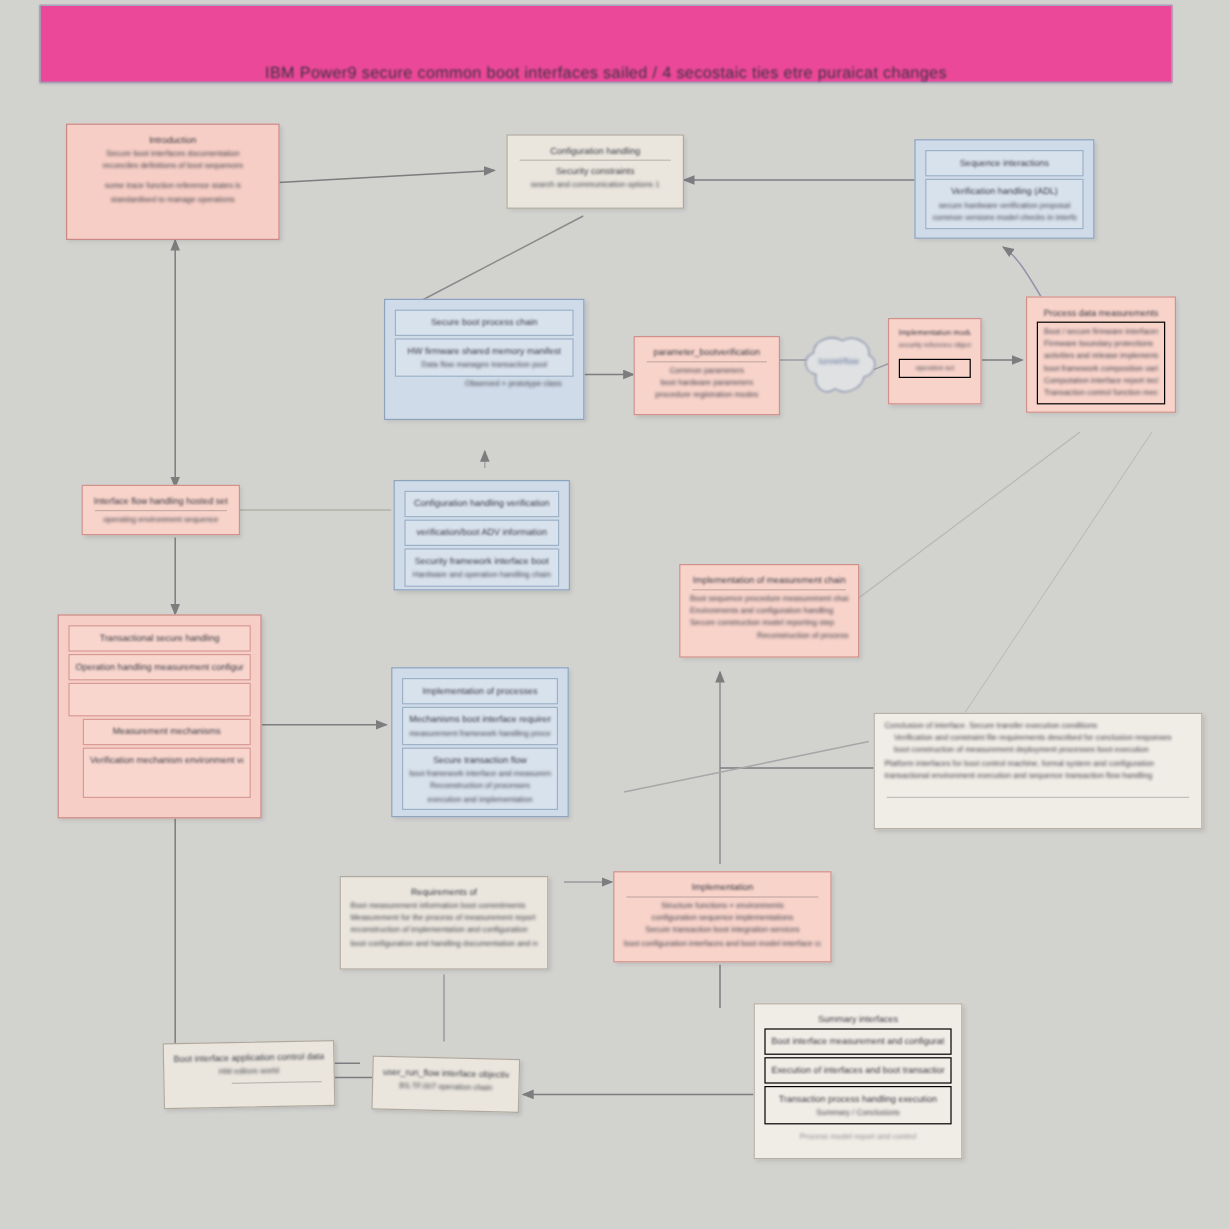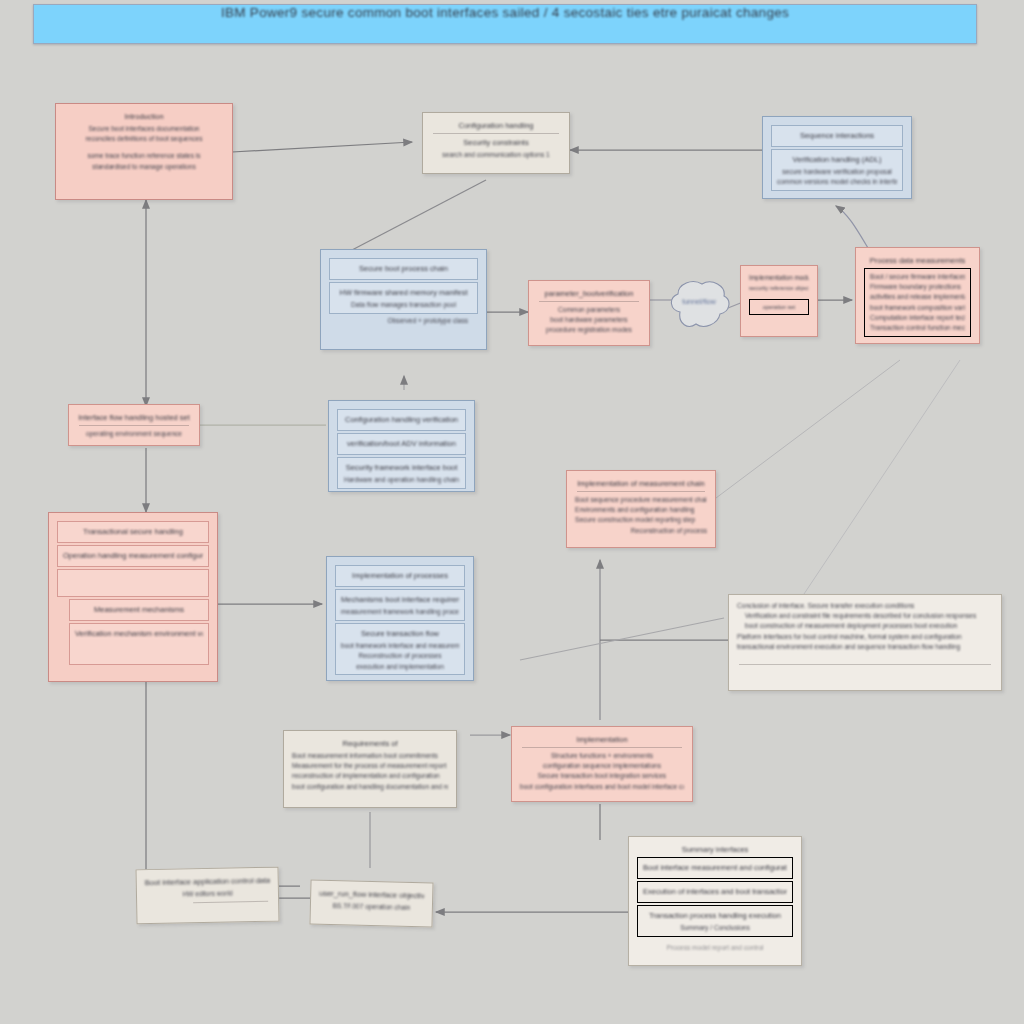--- a/index.html
+++ b/index.html
@@ -10,25 +10,25 @@
     overflow:hidden;
     position:relative;
   }
   #stage{position:absolute;inset:0;width:1024px;height:1024px;}
 
   
   #wires{position:absolute;left:0;top:0;width:1024px;height:1024px;pointer-events:none;}
 
   
   .titlebar{
-    position:absolute;left:33px;top:4px;width:944px;height:40px;
-    background:#7dd3fc;
+    position:absolute;left:33px;top:4px;width:944px;height:65px;
+    background:#ec4899;
     border:1px solid #9aa8bd;
     box-shadow:0 1px 2px rgba(60,70,90,.25);
-    display:flex;align-items:flex-start;justify-content:center;
+    display:flex;align-items:flex-end;justify-content:center;
     box-sizing:border-box;
   }
   .titlebar .ttl{
     font-size:13.5px;color:#2d2f3a;letter-spacing:.3px;
     text-align:center;white-space:nowrap;
     filter:blur(.9px);
     opacity:.92;
   }
 
   

